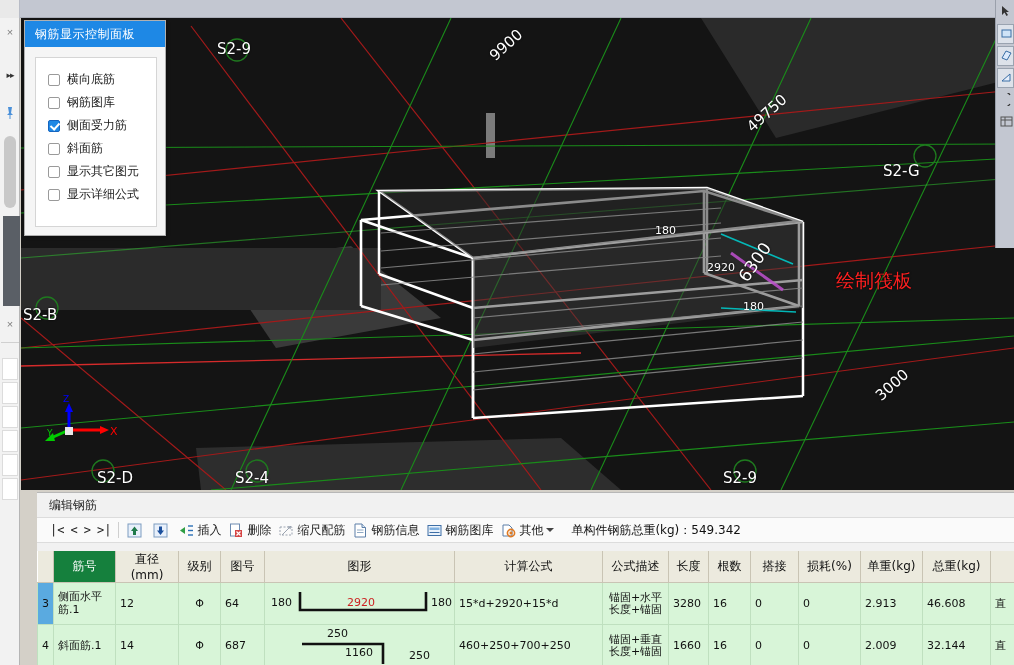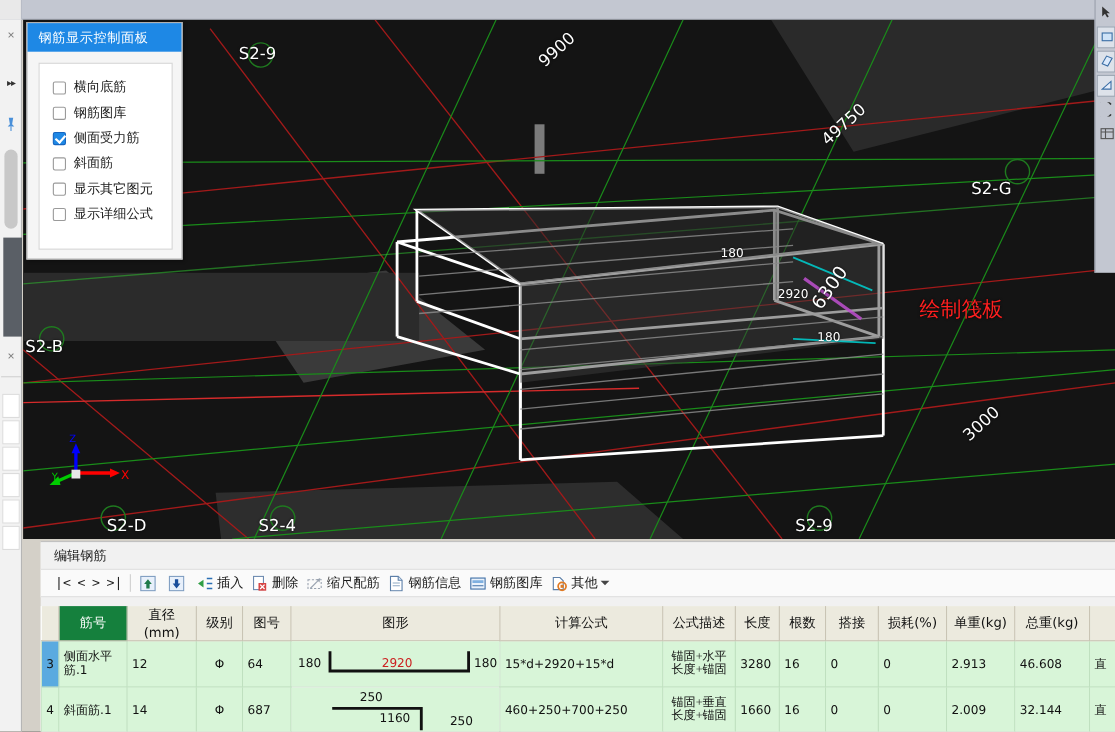--- a/index.html
+++ b/index.html
@@ -141,21 +141,21 @@
   }
   table.grid th.sel { background:#15803d; color:#fff; }
   table.grid td {
     background:#d8f5d8; border:1px solid #bfe0bf; font-size:11px; color:#111;
     padding:2px 4px; vertical-align:middle; height:37px;
   }
   td.rowhdr { background:#e9e9e9; border-color:#c9c9c9; text-align:right; font-size:11px; color:#333; padding-right:2px; }
   td.rowhdr.active { background:#5aaae0; }
   td.c { text-align:center; }
   td.l { text-align:left; }
-  td.two { line-height:1.05; text-align:center; font-size:11px;font-family:Liberation Serif, serif; }
+  td.two { line-height:1.05; text-align:center; font-size:11px; }
   td.namecell { line-height:1.15; background:#d8f5d8; border-right:2px solid #6e6e6e; }
   .shape-cell { position:relative; height:37px; background:#d8f5d8; padding:0; }
 
   .dim-num { font-family:"DejaVu Sans", sans-serif; font-size:11px; color:#111; position:absolute; }
   .dim-red { color:#cc2222; }
 </style>
 </head>
 <body>
 
 <div id="app">
@@ -464,20 +464,21 @@
     <span class="tb-item">
       <svg class="tb-ico" viewBox="0 0 15 15">
             <path d="M2 2 L8 2 L11 5 L11 13 L2 13 Z" fill="#fff" stroke="#5c7fa8"></path>
             <circle cx="10" cy="10" r="3.6" fill="none" stroke="#e07a22" stroke-width="1.6"></circle>
             <rect x="8.6" y="8.6" width="2.8" height="2.8" fill="#e07a22"></rect>
           </svg>
       <span>其他</span>
       <span class="caret"></span>
     </span>
 
+    <span class="tb-total">单构件钢筋总重(kg)：549.342</span>
   </div>
 
   <div class="tbl-wrap">
     <table class="grid">
       <colgroup>
         <col style="width:14px">
             <col style="width:62px">
             <col style="width:63px">
             <col style="width:42px">
         <col style="width:44px">

